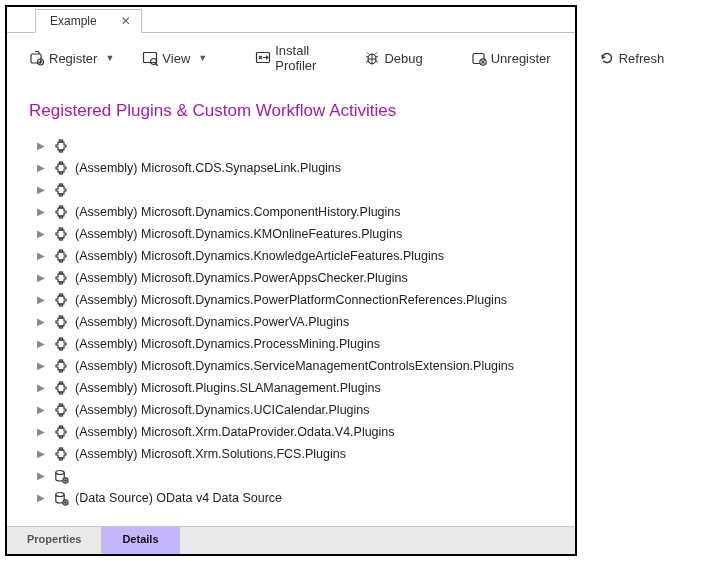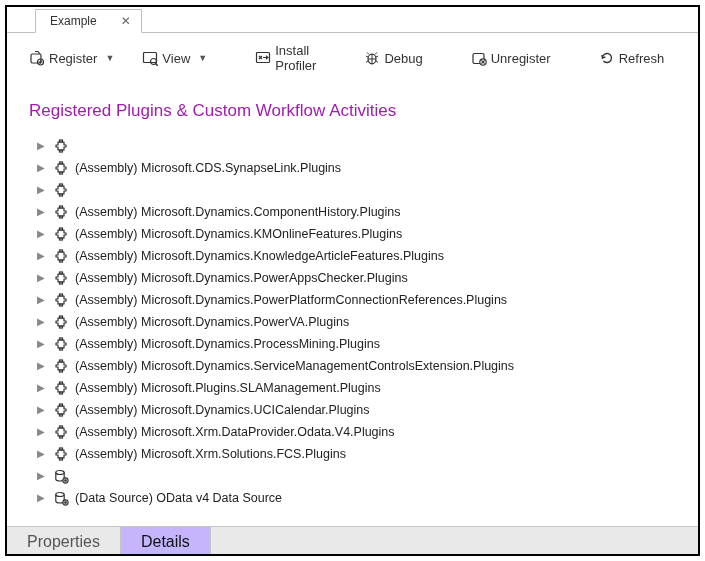--- a/index.html
+++ b/index.html
@@ -8,21 +8,21 @@
     padding: 5px;
     font-family: "Segoe UI", Tahoma, sans-serif;
     font-size: 13px;
     background: #fff;
     color: #333;
     width: 705px;
     height: 561px;
   }
   .frame {
     border: 2px solid #000;
-    width: 695px;
+    width: 572px;
     height: 551px;
     position: relative;
     background: #fff;
     display: flex;
     flex-direction: column;
   }
   .tabstrip {
     display: flex;
     align-items: flex-end;
     height: 26px;
@@ -96,25 +96,26 @@
   .trow .ic { width: 16px; height: 16px; }
   .bottomtabs {
     display: flex;
     align-items: stretch;
     border-top: 1px solid #c5c5c5;
     background: #e9e9e9;
     height: 28px;
   }
   .bottomtabs .btab {
     padding: 6px 20px;
-    font-size: 16px;
+    font-size: 11px;
     border-right: 1px solid #c5c5c5;
     cursor: pointer;
     color: #555;
     background: #e9e9e9;
+    font-weight: bold;
   }
   .bottomtabs .btab.active {
     background: #c4b5fd;
     color: #111;
   }
 </style>
 </head>
 <body>
 
 <svg width="0" height="0" style="position:absolute">

